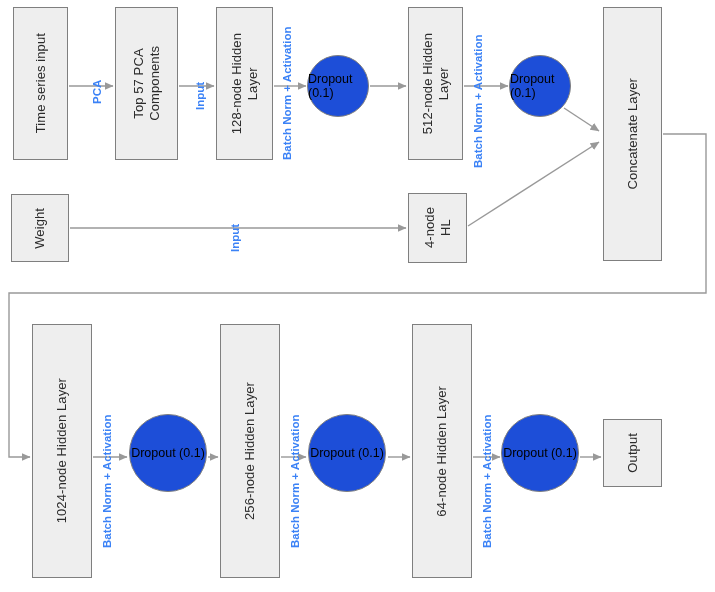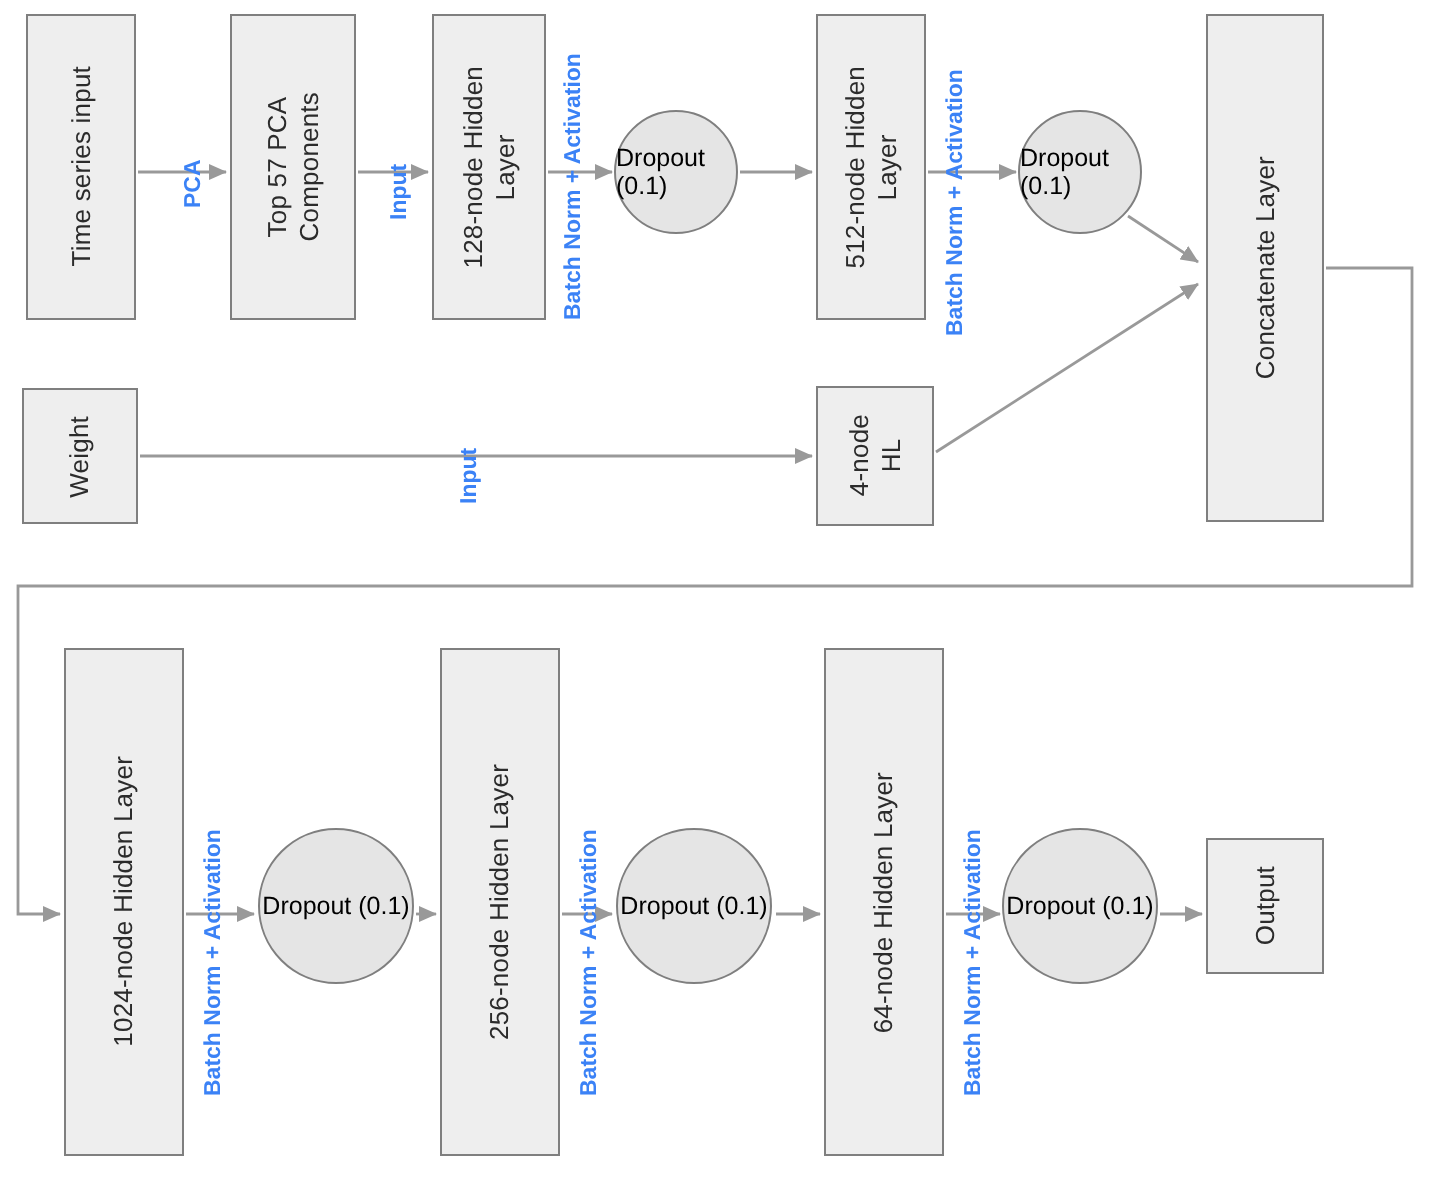--- a/index.html
+++ b/index.html
@@ -12,21 +12,21 @@
         background:#eeeeee;border:1.6px solid #7f7f7f;
         display:flex;align-items:center;justify-content:center;}
   .node .vtext{
         writing-mode:vertical-rl;
         transform:rotate(180deg);
         white-space:pre-line;
         text-align:center;
         font-size:13px;color:#2b2b2b;line-height:1.22;
         letter-spacing:0.1px;}
   .drop{position:absolute;box-sizing:border-box;border-radius:50%;
-        background:#e5e5e5;border:1.5px solid #7f7f7f;
+        background:#1d4ed8;border:1.5px solid #7f7f7f;
         display:flex;align-items:center;justify-content:center;}
   .drop .vtext{font-size:12.5px;}
 
   .elabel{position:absolute;color:#3b82f6;font-weight:bold;
           font-size:11.5px;white-space:nowrap;
           transform-origin:0 0;}
   .elabel.rot{transform:rotate(-90deg);}
 </style>
 </head>
 <body>

